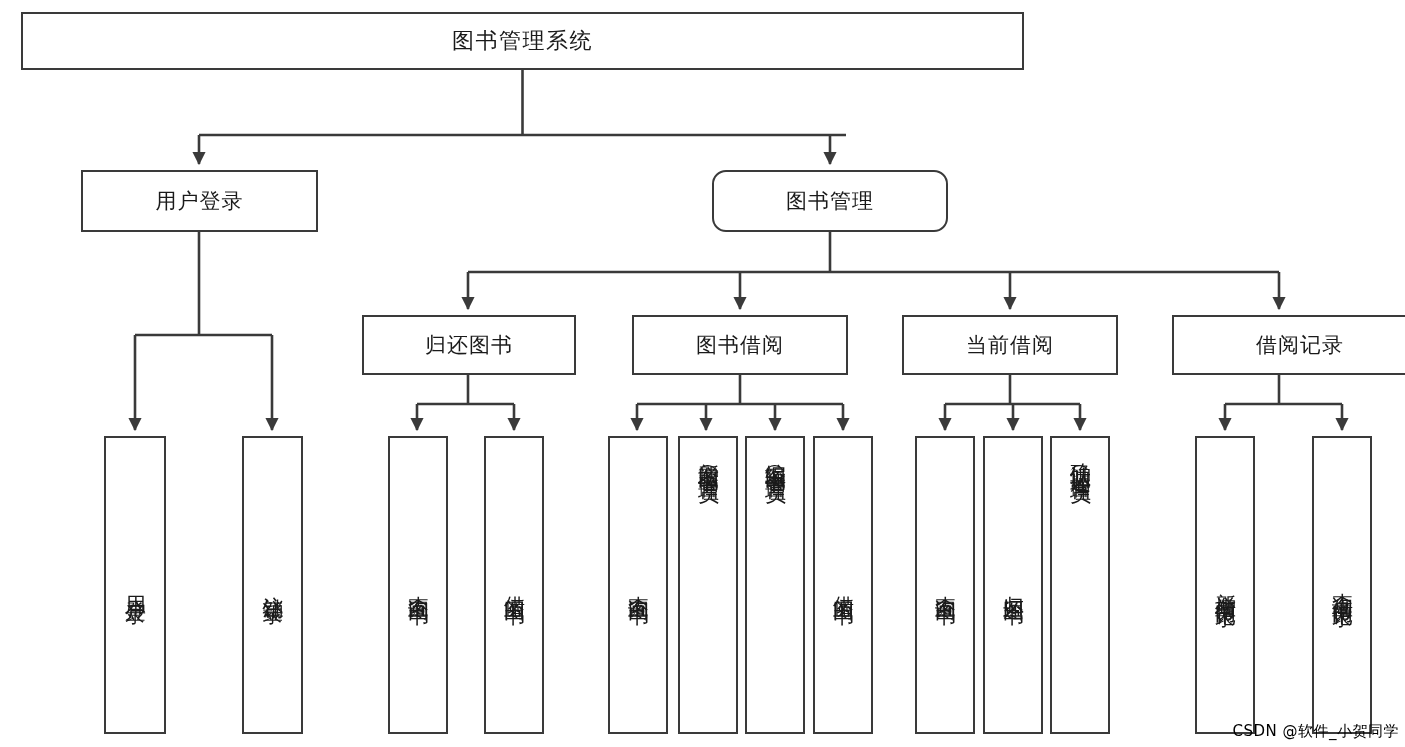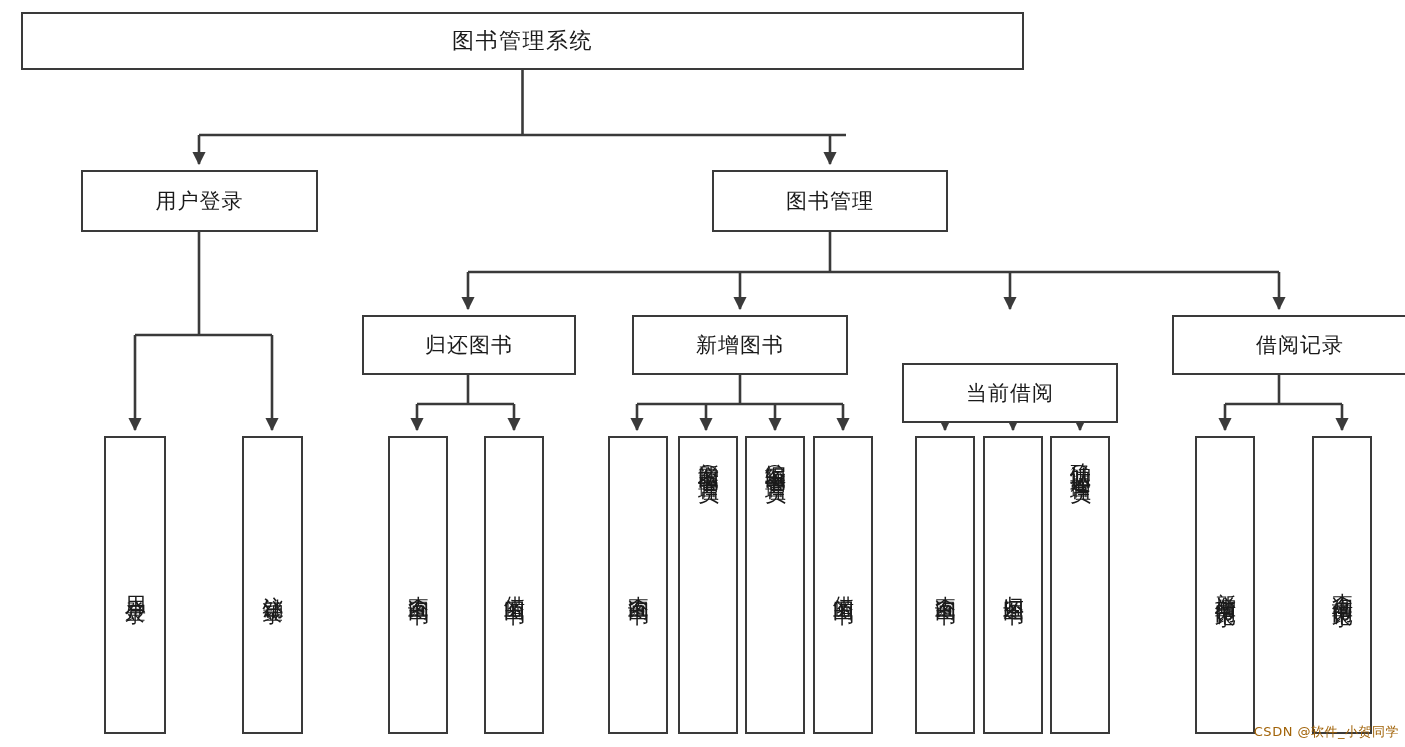--- a/index.html
+++ b/index.html
@@ -40,22 +40,22 @@
     text-orientation:upright;
     font-size:21px;
     letter-spacing:3px;
     line-height:1;
   }
   .node.v.mid{align-items:center;padding-top:0;}
 
   .watermark{
     position:absolute;
     right:6px;bottom:6px;
-    font-size:13px;
-    color:#a16207;
+    font-size:15px;
+    color:#000000;
     letter-spacing:0.5px;
     white-space:nowrap;
     pointer-events:none;
   }
 </style>
 </head>
 <body>
 
 <div id="canvas">
 
@@ -109,31 +109,31 @@
     </g>
   </svg>
 
   <div class="node h root" style="left:21px;top:12px;width:1003px;height:58px;">
     <span class="lbl">图书管理系统</span>
   </div>
 
   <div class="node h" style="left:81px;top:170px;width:237px;height:62px;">
     <span class="lbl">用户登录</span>
   </div>
-  <div class="node h" style="left:712px;top:170px;width:236px;height:62px;">
+  <div class="node h" style="left:712px;top:170px;width:236px;height:62px;border-radius:14px;">
     <span class="lbl">图书管理</span>
   </div>
 
   <div class="node h" style="left:362px;top:315px;width:214px;height:60px;">
     <span class="lbl">归还图书</span>
   </div>
   <div class="node h" style="left:632px;top:315px;width:216px;height:60px;">
-    <span class="lbl">新增图书</span>
+    <span class="lbl">图书借阅</span>
   </div>
-  <div class="node h" style="left:902px;top:315px;width:216px;height:60px;margin-top:48px;">
+  <div class="node h" style="left:902px;top:315px;width:216px;height:60px;">
     <span class="lbl">当前借阅</span>
   </div>
   <div class="node h" style="left:1172px;top:315px;width:256px;height:60px;">
     <span class="lbl">借阅记录</span>
   </div>
 
   <div class="node v mid" style="left:104px;top:436px;width:62px;height:298px;">
     <span class="lbl">用户登录</span>
   </div>
   <div class="node v mid" style="left:242px;top:436px;width:61px;height:298px;">

